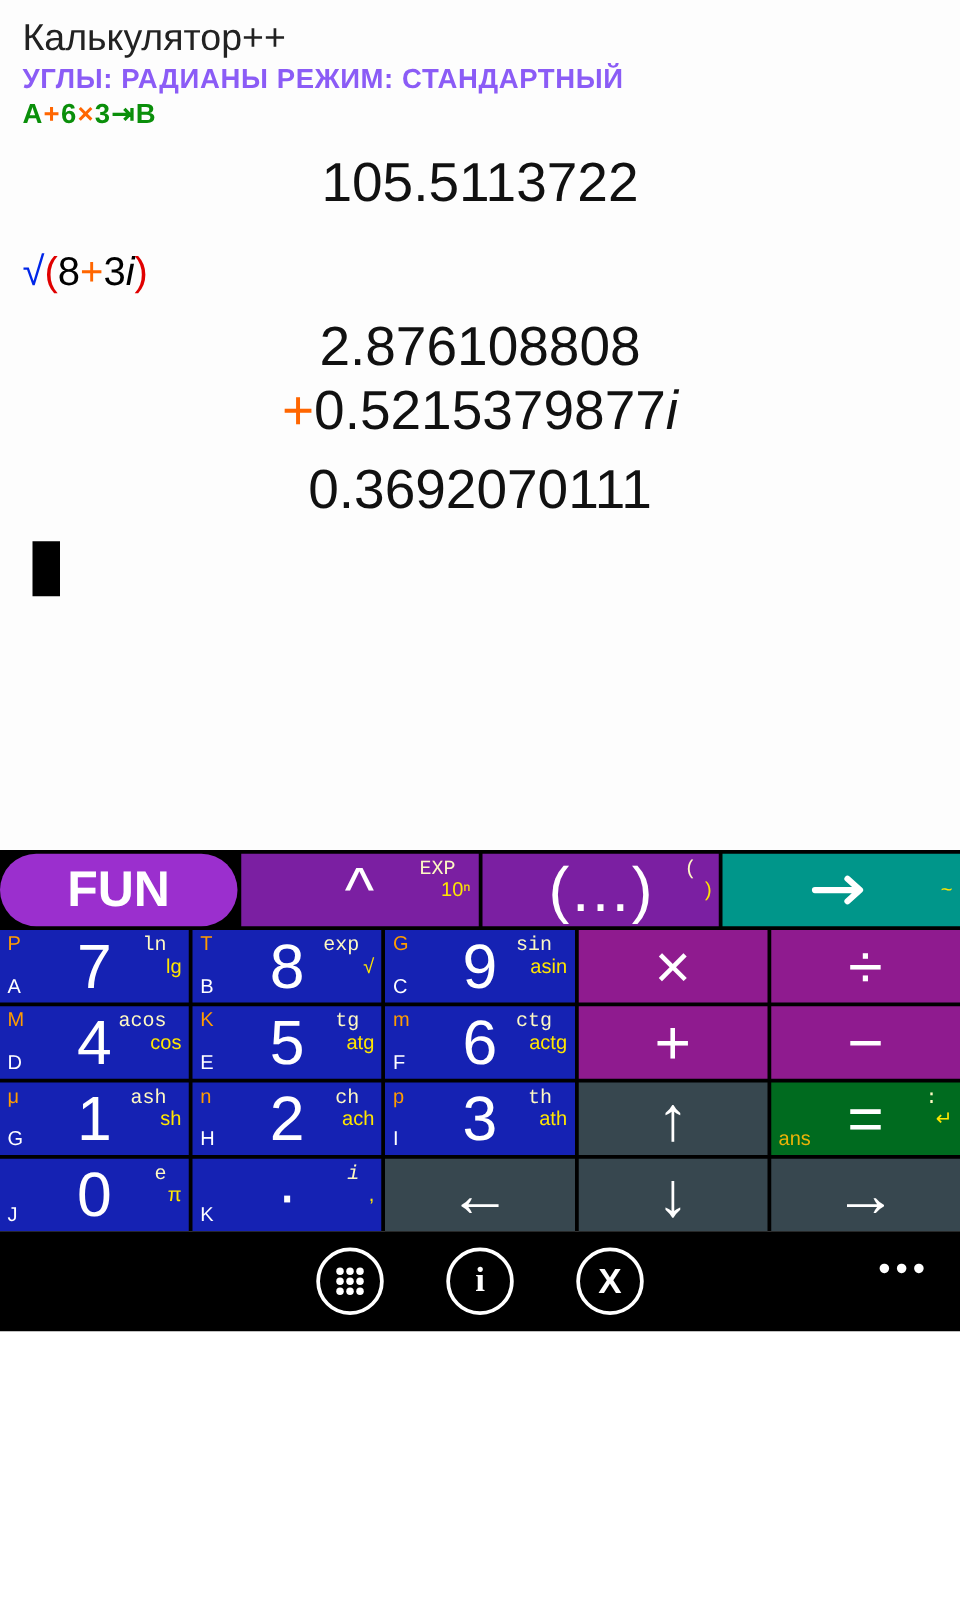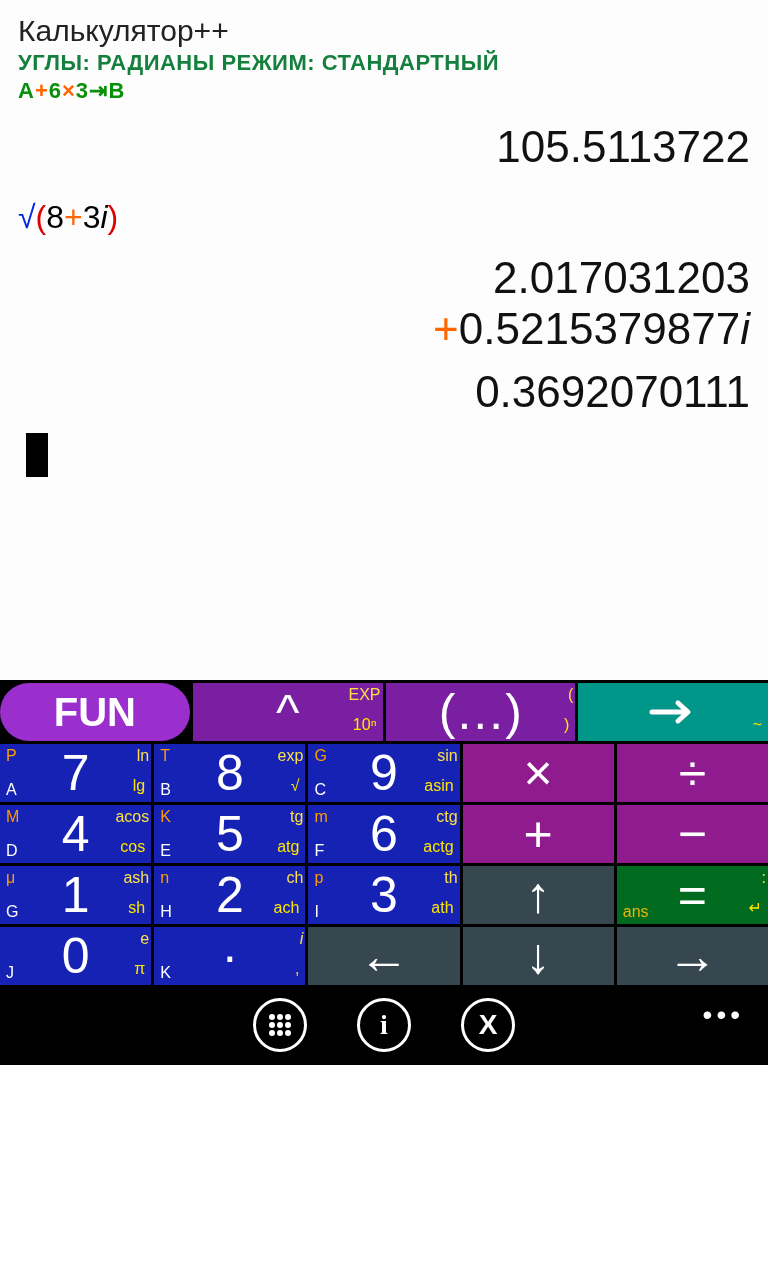--- a/index.html
+++ b/index.html
@@ -1,42 +1,42 @@
 <!DOCTYPE html>
 <html><head>
 <meta charset="utf-8">
 <style>
   * { margin:0; padding:0; box-sizing:border-box; font-family:"Segoe UI",Arial,sans-serif; }
   html,body { width:768px; height:1280px; overflow:hidden; background:#fff; }
   .screen { width:768px; height:944px; display:flex; flex-direction:column; position:relative; }
   .display-area { flex:0 0 680px; background:#fdfdfd; padding:8px 18px 0 18px; position:relative; }
   .app-title { font-size:30px; color:#222; font-weight:400; margin-top:6px;}
-  .mode-line { font-size:22px; font-weight:700; color:#15803d; margin-top:2px; letter-spacing:0.5px;}
+  .mode-line { font-size:22px; font-weight:700; color:#8b5cf6; margin-top:2px; letter-spacing:0.5px;}
   .kbline { margin-top:2px; font-size:22px; font-weight:700; letter-spacing:1px; font-family:monospace;}
   .kbline .g{color:#0a8f0a;} .kbline .r{color:#ff6600;}
 
   .calc-body { font-size:44px; line-height:1.15; margin-top:18px; }
-  .rline { text-align:right; font-size:44px; color:#111; }
+  .rline { text-align:center; font-size:44px; color:#111; }
   .rline .op{ color:#ff6600; }
   .rline .iu{ font-style:italic; }
   .lline { text-align:left; font-size:32px; }
   .lline .fn{ color:#0026e8; }
   .lline .par{ color:#e00000; }
   .lline .op{ color:#ff6600; }
   .lline .iu{ font-style:italic; }
   .cursor { display:inline-block; width:22px; height:44px; background:#000; margin-top:16px; margin-left:8px;}
 
   .keypad { flex:1; display:flex; flex-direction:column; gap:3px; background:#000; padding-top:3px;}
   .krow { flex:1; display:flex; gap:3px; }
   .key { flex:1; position:relative; display:flex; align-items:center; justify-content:center; color:#fff; font-size:48px; font-weight:400; cursor:pointer; }
   .key .main { font-size:50px; font-weight:400; pointer-events:none;}
   .key .main.big { font-size:40px; font-weight:700;}
   .key .c { position:absolute; font-size:16px; line-height:1; pointer-events:none;}
-  .key .tl{top:4px;left:6px;color:#ff9c00;} .key .tr{top:4px;right:2px;color:#fde047;}
-  .key .bl{bottom:4px;left:6px;color:#fff;} .key .br{bottom:8px;right:6px;color:#ffe600;}
+  .key .tl{top:4px;left:6px;color:#ff9c00;} .key .tr{top:4px;right:18px;color:#fef9c3;font-family:Liberation Mono, monospace;}
+  .key .bl{bottom:4px;left:6px;color:#fff;} .key .br{bottom:20px;right:6px;color:#ffe600;}
   .key.purple-l{background:#9b2fce;border-radius:30px;} .key.purple{background:#7b1fa2;}
   .key.teal{background:#00968a;} .key.blue{background:#1522b3;}
   .key.magenta{background:#8f1b8f;} .key.green{background:#006b1f;}
   .key.slate{background:#37474f;}
   .key svg{pointer-events:none;}
 
   .bottombar { flex:0 0 80px; background:#000; display:flex; align-items:center; justify-content:center; gap:50px; position:relative;}
   .bbtn { width:54px; height:54px; border:3px solid #fff; border-radius:50%; display:flex; align-items:center; justify-content:center; color:#fff; font-size:28px; font-weight:700;}
   .dots{ position:absolute; right:24px; top:14px; color:#fff; font-size:28px; letter-spacing:4px;}
 </style>
@@ -49,21 +49,21 @@
     <div class="mode-line">УГЛЫ: РАДИАНЫ  РЕЖИМ: СТАНДАРТНЫЙ</div>
     <div class="kbline">
       <span class="g">A</span><span class="r">+</span><span class="g">6</span><span class="r">×</span><span class="g">3</span><span class="g">⇥</span><span class="g">B</span>
     </div>
 
     <div class="calc-body">
       <div class="rline">105.5113722</div>
       <div class="lline" style="margin-top:26px">
         <span class="fn">√</span><span class="par">(</span><span>8</span><span class="op">+</span><span>3</span><span class="iu">i</span><span class="par">)</span>
       </div>
-      <div class="rline" style="margin-top:18px">2.017031203</div>
+      <div class="rline" style="margin-top:18px">2.876108808</div>
       <div class="rline">
         <span class="op">+</span><span>0.5215379877</span><span class="iu">i</span>
       </div>
       <div class="rline" style="margin-top:12px">0.3692070111</div>
       <div><span class="cursor"></span></div>
     </div>
   </div>
 
   <div class="keypad">
 

